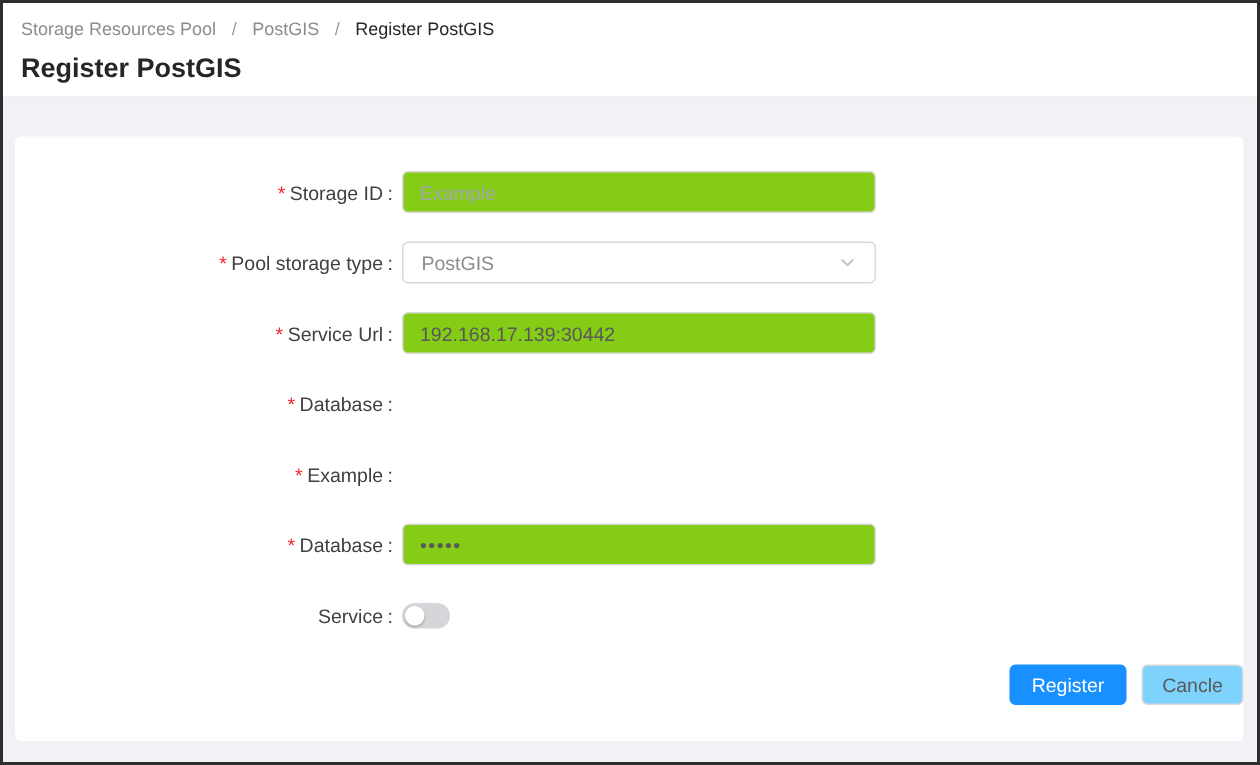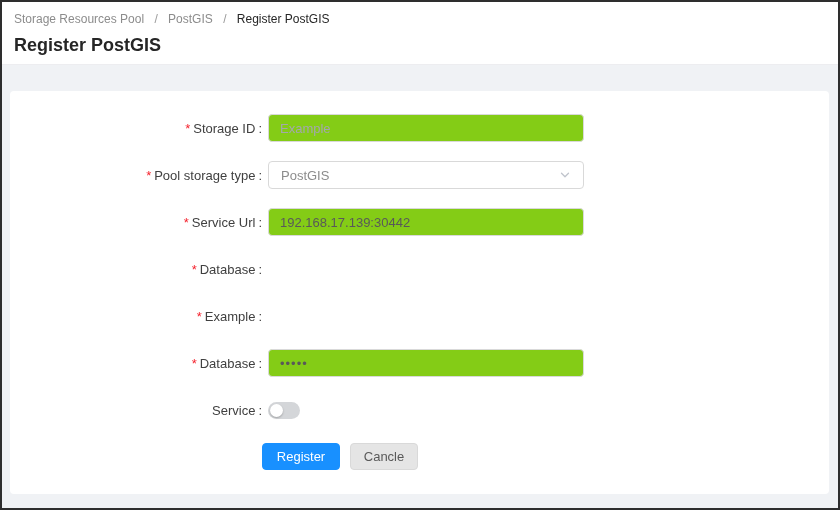--- a/index.html
+++ b/index.html
@@ -81,35 +81,35 @@
     position: relative; cursor: pointer;
   }
   .toggle .knob {
     position: absolute; left: 2px; top: 2px;
     width: 13px; height: 13px;
     background: #ffffff; border-radius: 50%;
     box-shadow: 0 1px 2px rgba(0,0,0,0.25);
   }
 
   
-  .actions-row { display: flex; align-items: center; padding-left: 252px; margin-top: 2px; }
+  .actions-row { display: flex; align-items: center; padding-left: 252px; margin-top: 2px; justify-content: flex-end; }
   .btn {
     height: 27px; border-radius: 4px;
     font-family: "Liberation Sans", sans-serif;
     font-size: 13px; cursor: pointer;
     display: inline-flex; align-items: center; justify-content: center;
   }
   .btn-primary {
     width: 78px;
     background: #1890ff; border: 1px solid #1890ff;
     color: #ffffff;
   }
   .btn-default {
     width: 68px; margin-left: 10px;
-    background: #e5e5e5; border: 1px solid #d9d9d9;
+    background: #7dd3fc; border: 1px solid #d9d9d9;
     color: #595959;
   }
 </style>
 </head>
 <body>
 
 <div class="app-frame">
 
   <div class="page-header">
     <div class="breadcrumb">

